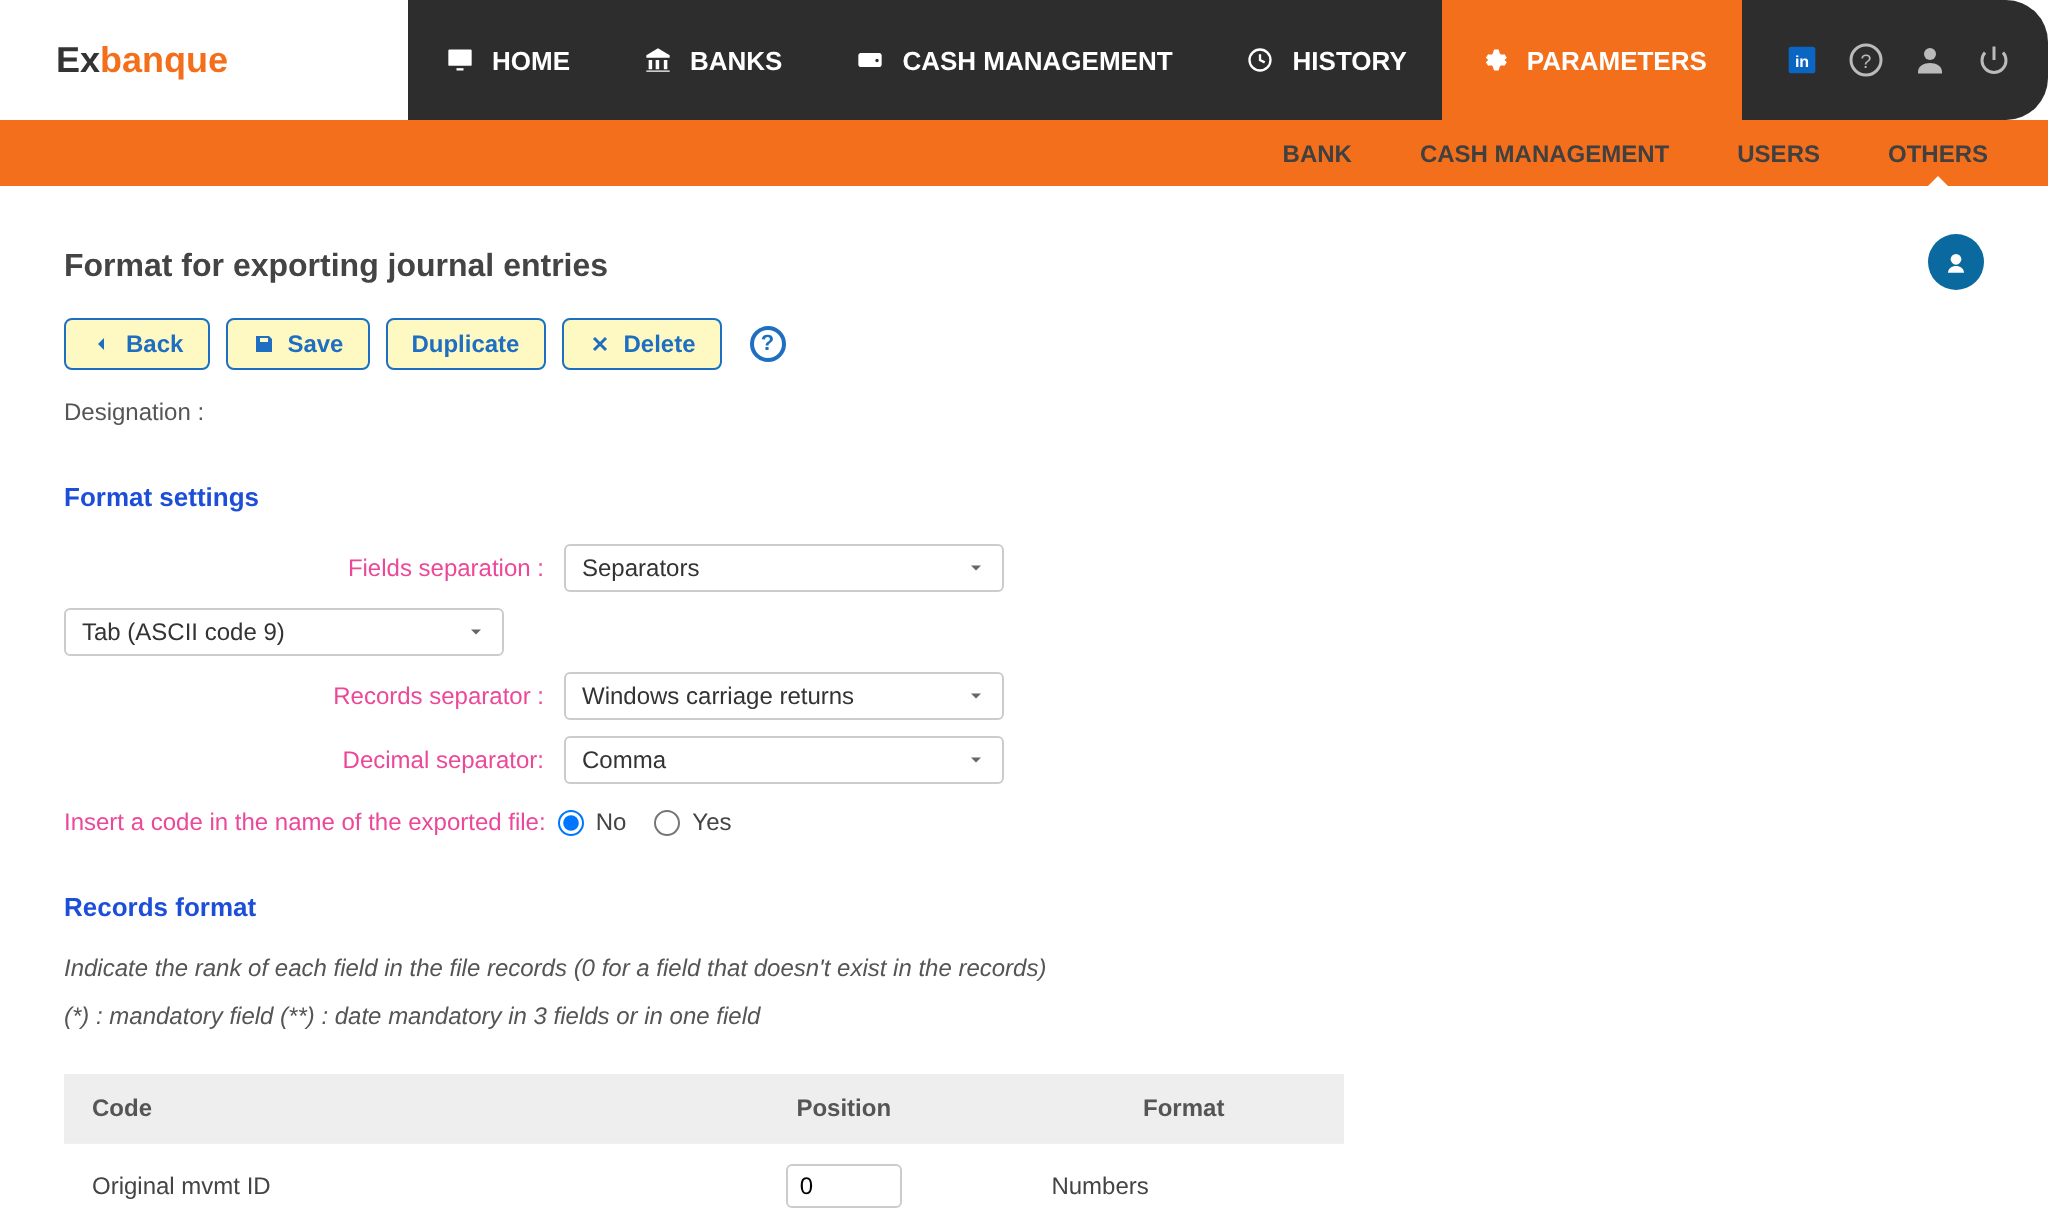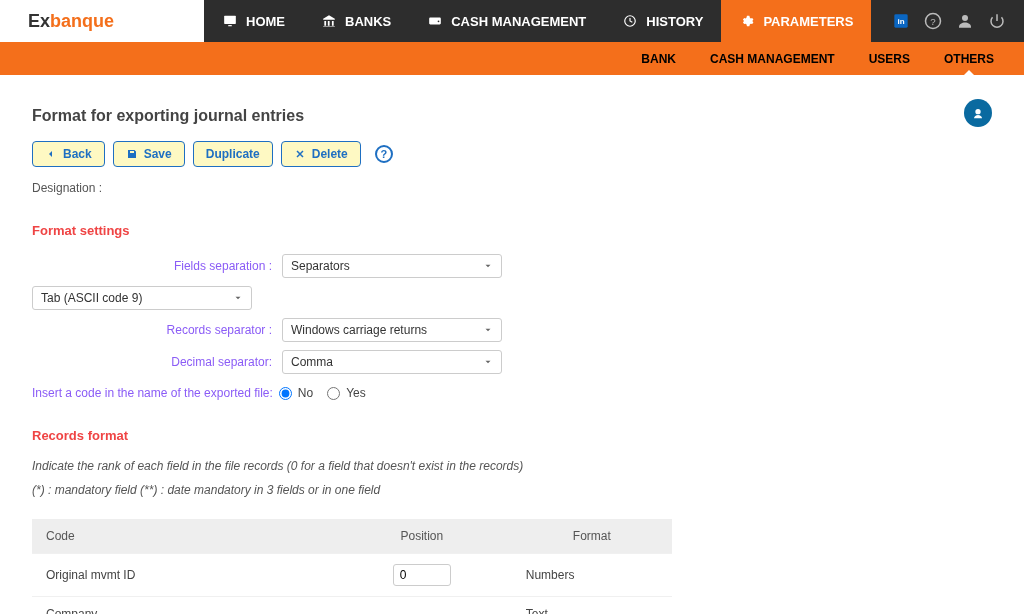--- a/index.html
+++ b/index.html
@@ -1,62 +1,62 @@
 <!DOCTYPE html>
 <html><head>
 <meta charset="utf-8">
 <style>
 * { box-sizing: border-box; margin: 0; padding: 0; }
 body { font-family: Arial, Helvetica, sans-serif; font-size: 13px; color: #333; background: #fff; }
 
-.topbar { display: flex; align-items: stretch; height: 42px; background: #2d2d2d; }
+.topbar { display: flex; align-items: stretch; height: 60px; background: #2d2d2d; border-radius: 21px; }
 .logo-box { width: 204px; background: #fff; display: flex; align-items: center; padding-left: 28px; font-size: 18px; font-weight: bold; color: #333; }
 .logo-orange { color: #f46f1b; }
 .nav-main { display: flex; align-items: stretch; flex: 1; }
 .nav-item { display: flex; align-items: center; padding: 0 18px; color: #fff; font-weight: bold; font-size: 13px; cursor: pointer; }
 .nav-item svg { margin-right: 8px; fill: #fff; }
 .nav-item.active { background: #f46f1b; }
 .nav-right { display: flex; align-items: center; padding-right: 18px; gap: 14px; }
 .nav-right .ico { width: 18px; height: 18px; display: flex; align-items: center; justify-content: center; cursor: pointer; }
 .nav-right svg { fill: #bbb; }
 
 .subbar { height: 33px; background: #f46f1b; display: flex; align-items: center; justify-content: flex-end; padding-right: 30px; gap: 34px; }
-.sub-item { color: #000000; font-weight: bold; font-size: 12px; cursor: pointer; position: relative; text-align: right; }
+.sub-item { color: #404040; font-weight: bold; font-size: 12px; cursor: pointer; position: relative; text-align: right; }
 .sub-item.active::after { content: ""; position: absolute; bottom: -10px; left: 50%; transform: translateX(-50%); width: 0; height: 0; border-left: 6px solid transparent; border-right: 6px solid transparent; border-bottom: 6px solid #fff; }
 
 .page { padding: 24px 32px; position: relative; }
 .avatar-float { position: absolute; right: 32px; top: 24px; width: 28px; height: 28px; border-radius: 50%; background: #0a6aa0; display: flex; align-items: center; justify-content: center; cursor: pointer; }
 .avatar-float svg { fill: #fff; }
 
 .page-title { font-size: 16px; font-weight: bold; color: #444; margin-bottom: 16px; margin-top: 8px; }
 
 .toolbar { display: flex; align-items: center; gap: 8px; margin-bottom: 14px; }
 .btn { border: 1px solid #1e6fc2; color: #1e6fc2; background: #fef9c3; border-radius: 4px; padding: 5px 12px; font-size: 12px; cursor: pointer; display: inline-flex; align-items: center; gap: 6px; font-weight: bold; }
 .btn svg { fill: #1e6fc2; width: 12px; height: 12px; }
 .help-circle { width: 18px; height: 18px; border: 2px solid #1e6fc2; border-radius: 50%; color: #1e6fc2; display: flex; align-items: center; justify-content: center; font-size: 11px; font-weight: bold; cursor: pointer; margin-left: 6px; }
 
 .field-row { display: flex; align-items: center; gap: 8px; margin-bottom: 20px; }
 .label { color: #555; font-size: 12px; }
 .text-input { border: 1px solid #ddd; border-radius: 3px; padding: 4px 8px; font-size: 12px; width: 120px; }
 
-.section-title { font-size: 13px; font-weight: bold; color: #ef4444; margin-bottom: 16px; margin-top: 28px; }
+.section-title { font-size: 13px; font-weight: bold; color: #1d4ed8; margin-bottom: 16px; margin-top: 28px; }
 
 .settings-grid { display: flex; flex-direction: column; gap: 8px; }
 .settings-row { display: flex; align-items: center; }
-.settings-label { width: 250px; text-align: right; padding-right: 10px; color: #8b5cf6; font-size: 12px; }
+.settings-label { width: 250px; text-align: right; padding-right: 10px; color: #ec4899; font-size: 12px; }
 .select { border: 1px solid #ccc; border-radius: 3px; padding: 4px 8px; font-size: 12px; width: 220px; background: #fff; position: relative; cursor: pointer; display: flex; align-items: center; justify-content: space-between; }
 .select svg { width: 10px; height: 10px; fill: #666; }
 .radio-row { display: flex; align-items: center; gap: 6px; }
 .radio-row input { margin: 0; }
 .radio-label { font-size: 12px; color: #444; margin-right: 8px; }
 
 .instruction { font-style: italic; color: #555; font-size: 12px; margin-top: 10px; }
 
 .table { width: 640px; margin-top: 22px; border-collapse: collapse; }
-.table th { background: #eeeeee; color: #555; font-size: 12px; font-weight: normal; padding: 10px 14px; text-align: center; }
+.table th { background: #eeeeee; color: #555; font-size: 12px; font-weight: bold; padding: 10px 14px; text-align: center; }
 .table th:first-child { text-align: left; width: 300px; }
 .table td { padding: 10px 14px; font-size: 12px; color: #444; border-top: 1px solid #f0f0f0; }
 .table td:first-child { text-align: left; }
 .table td:nth-child(2) { text-align: center; }
 .pos-input { width: 58px; border: 1px solid #ccc; border-radius: 3px; padding: 3px 6px; font-size: 12px; }
 </style>
 </head>
 <body>
 
 <div class="topbar">

